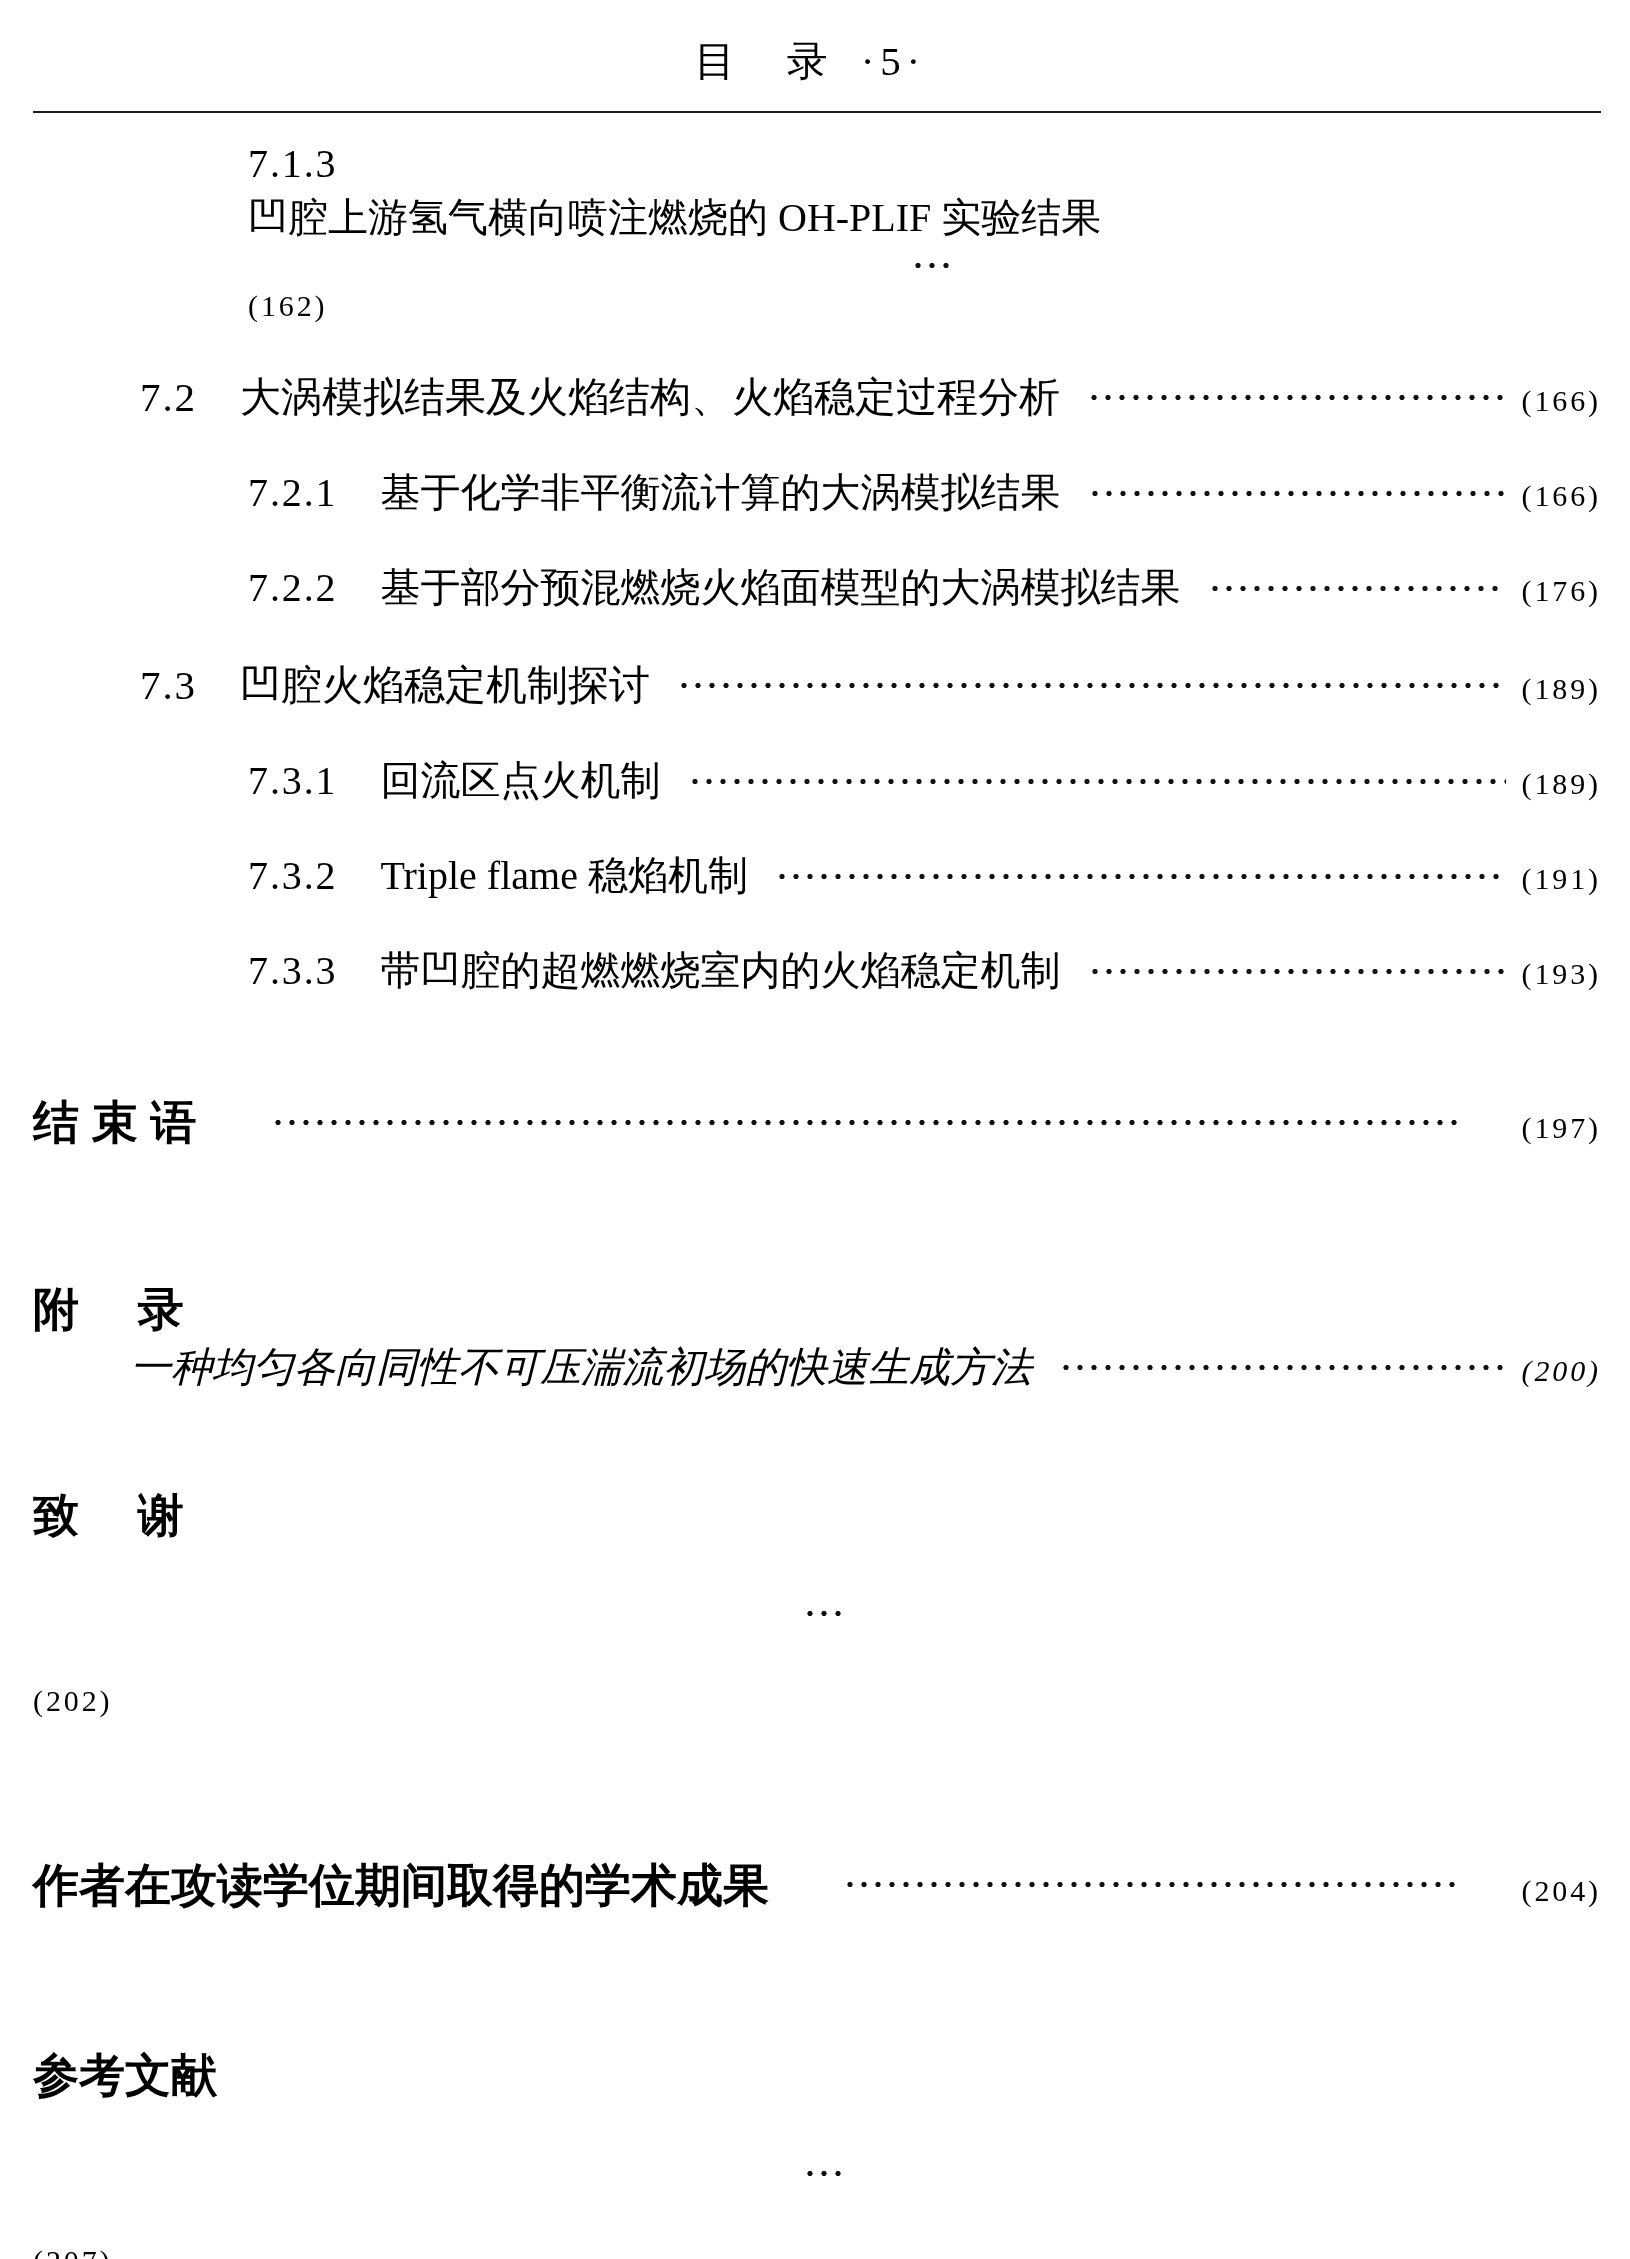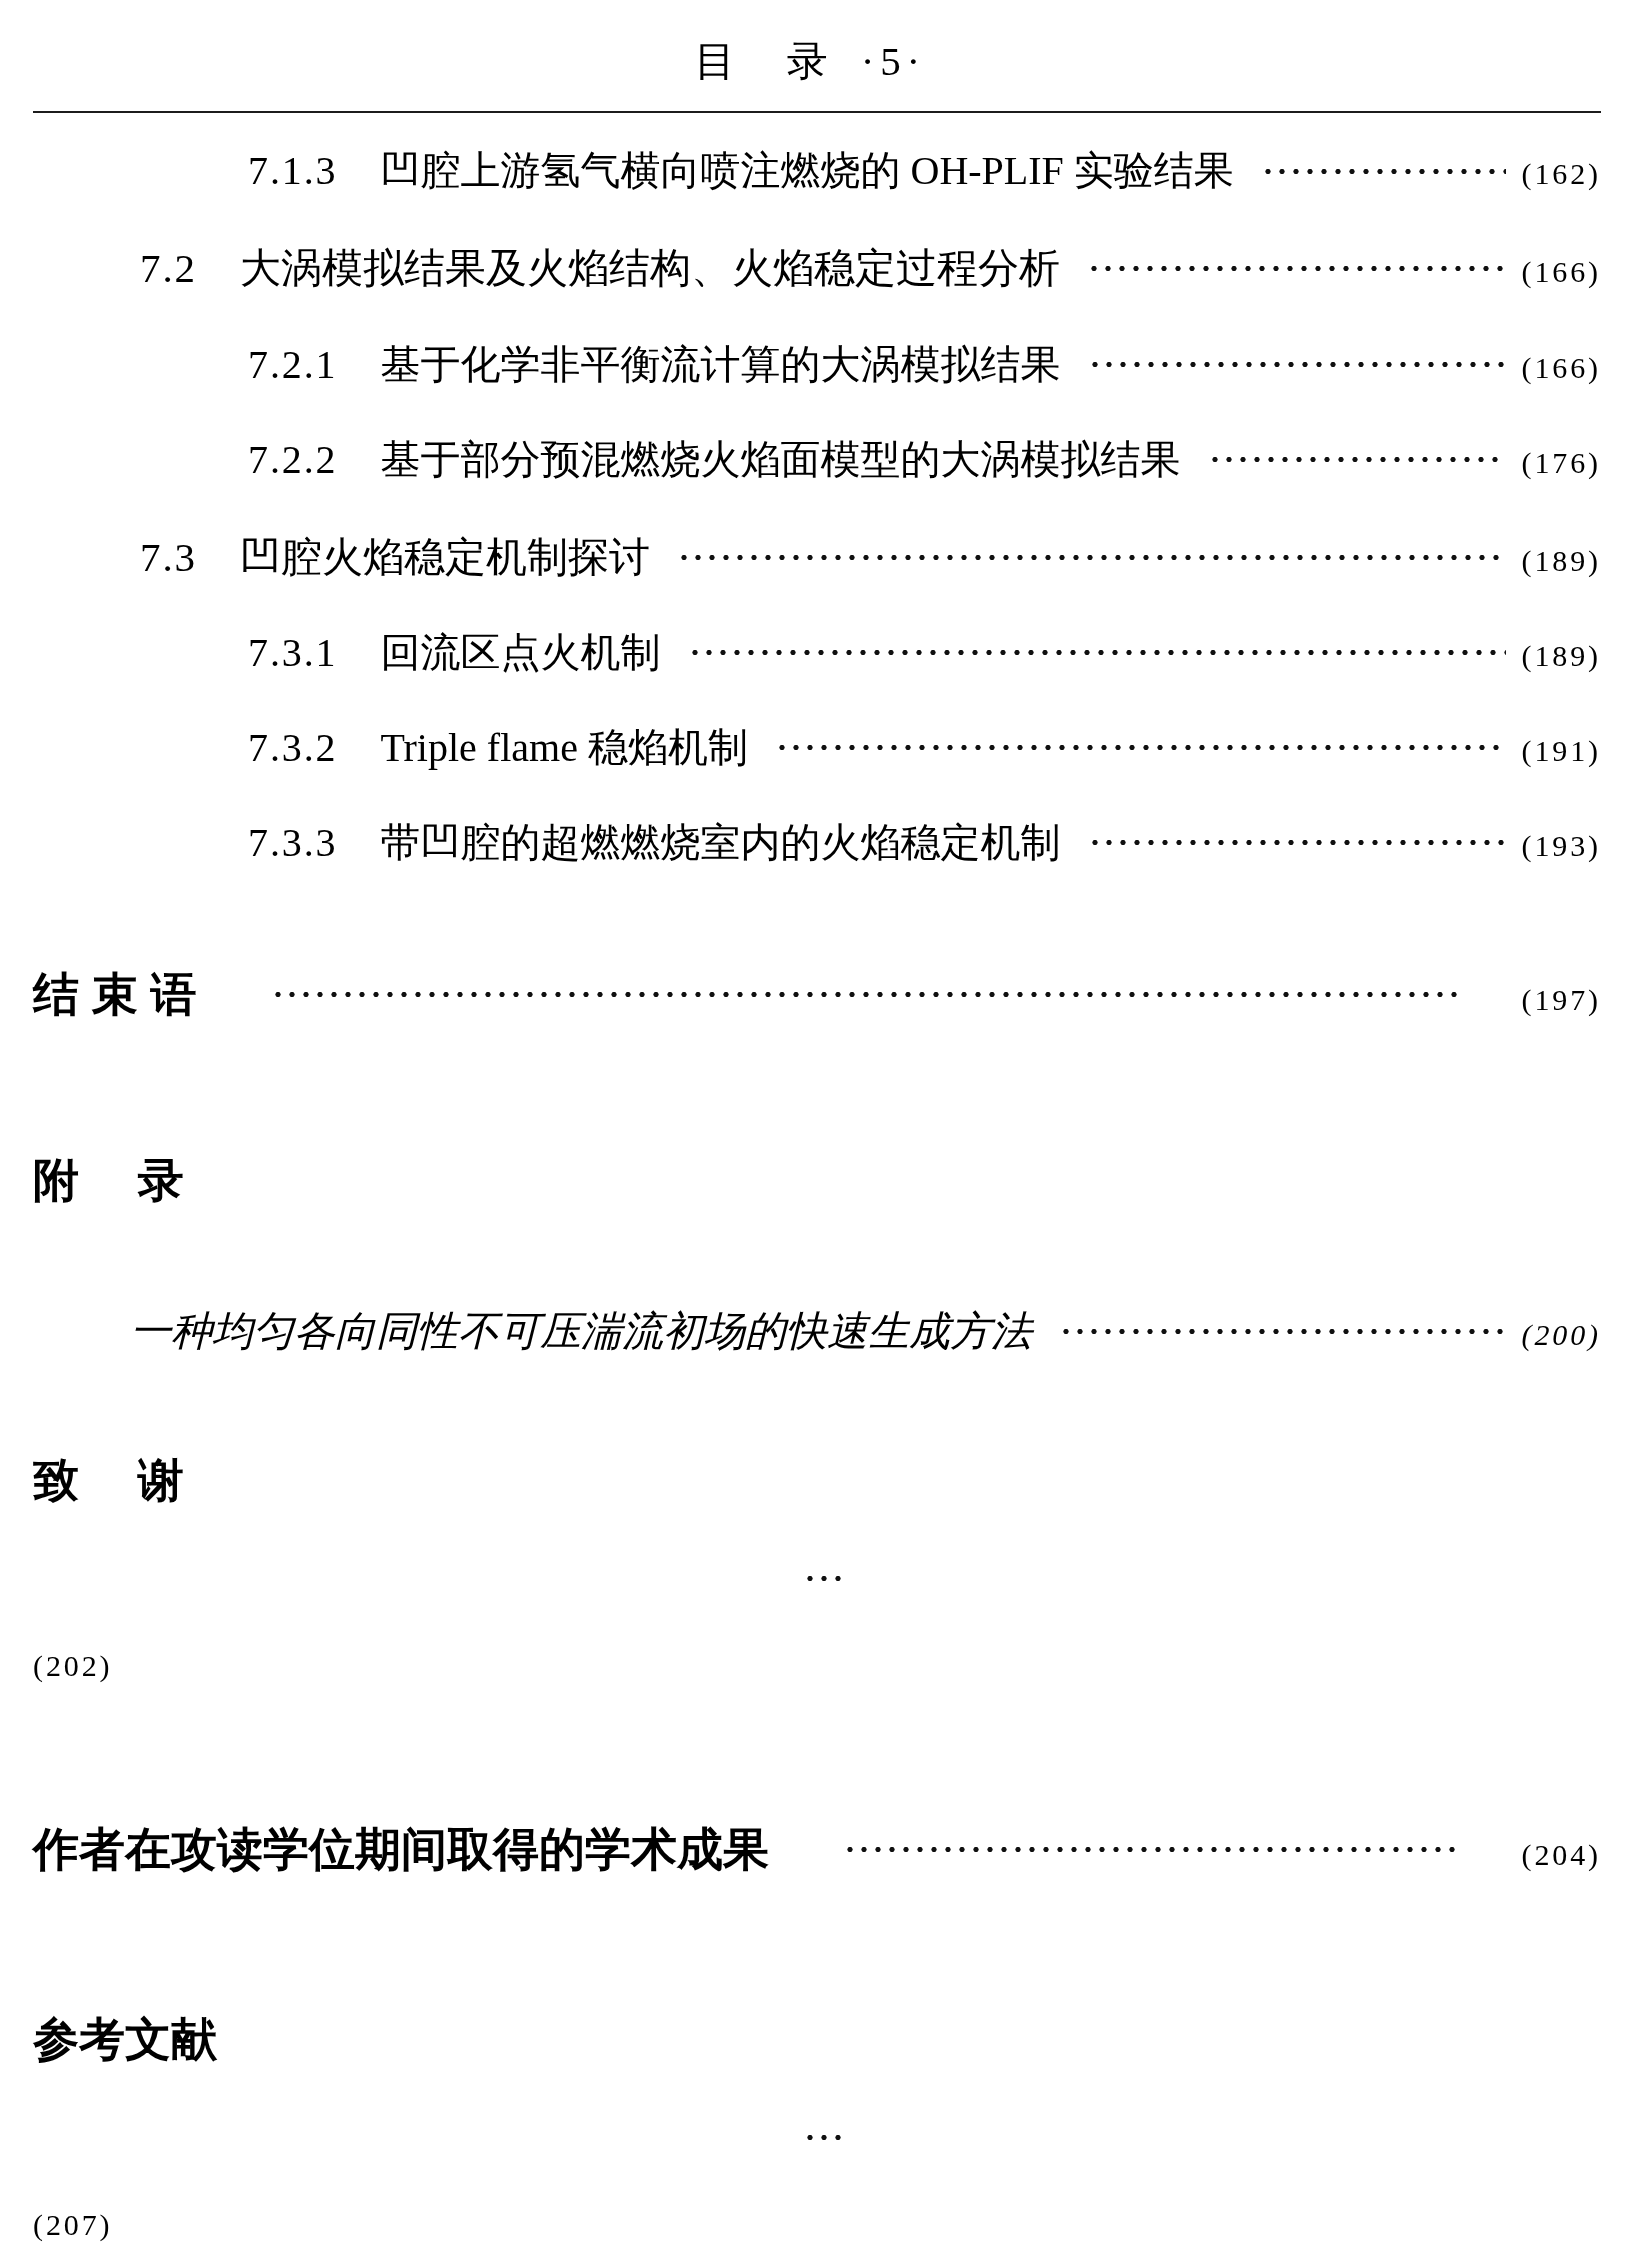--- a/index.html
+++ b/index.html
@@ -74,24 +74,24 @@
     font-weight: 700;
     font-size: 46px;
     line-height: 1.35;
     gap: 47px;
   }
   .appendix-row {
     padding-left: 97px;
     font-style: italic;
     font-size: 41px;
   }
-  .mt-r1  { margin-top: 31px; }
+  .mt-r1  { margin-top: 24px; flex-direction: column; }
   .mt-r10 { margin-top: 93px; }
   .mt-r11 { margin-top: 124px; }
-  .mt-r12 { margin-top: 93px; }
+  .mt-r12 { }
   .mt-r13 { margin-top: 89px; flex-direction: column; }
   .mt-r14 { margin-top: 132px; }
   .mt-r15 { margin-top: 128px; flex-direction: column; }
   .mt-r16 { margin-top: 138px; }
 </style>
 </head>
 <body>
 
 <div class="page">
 

